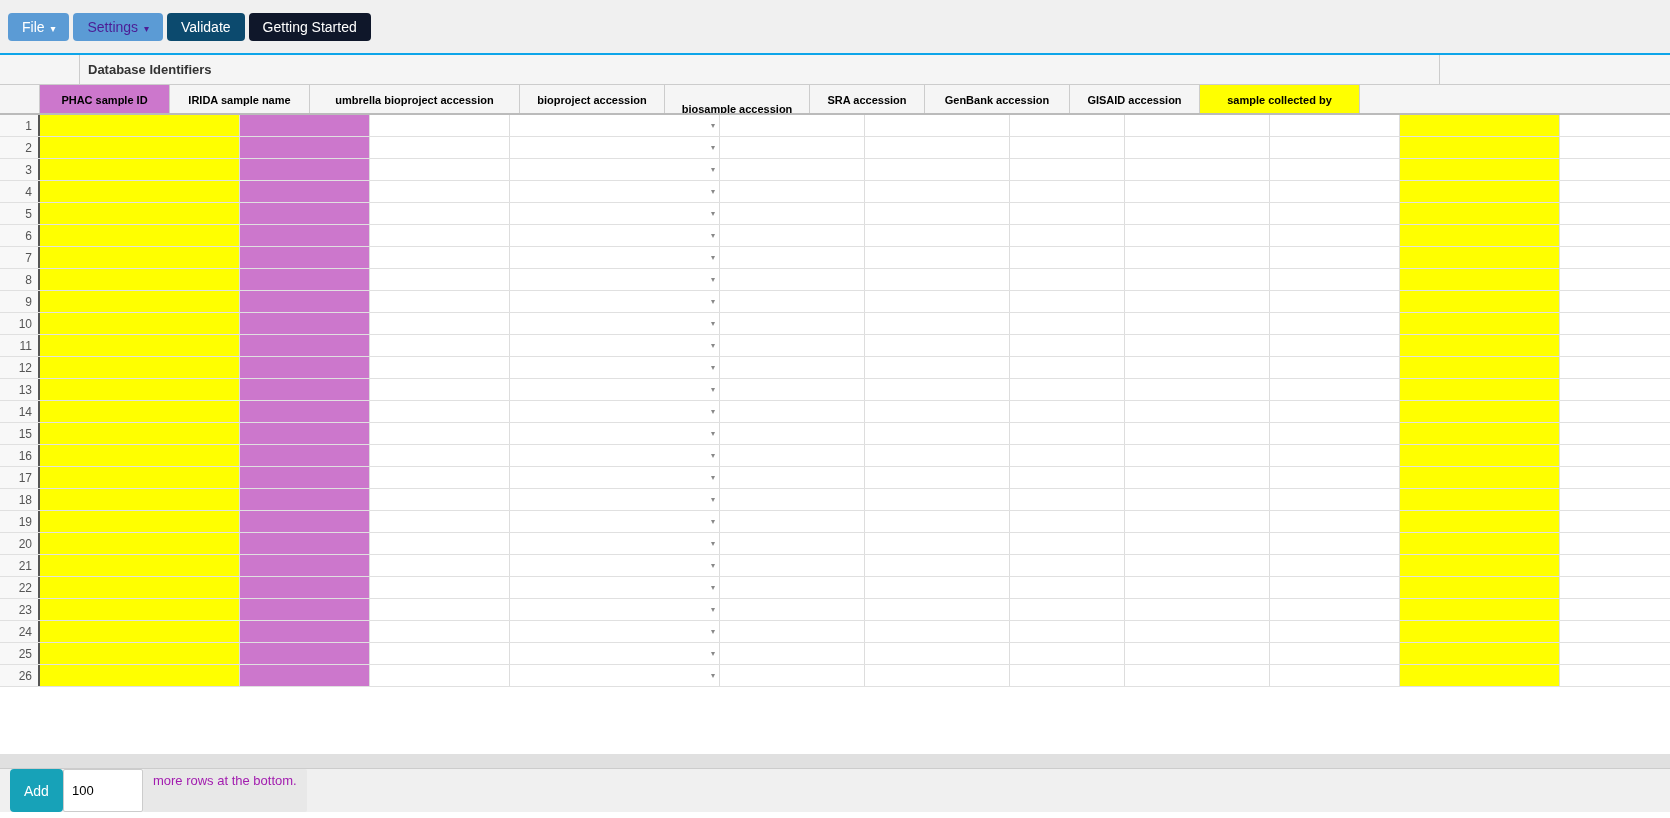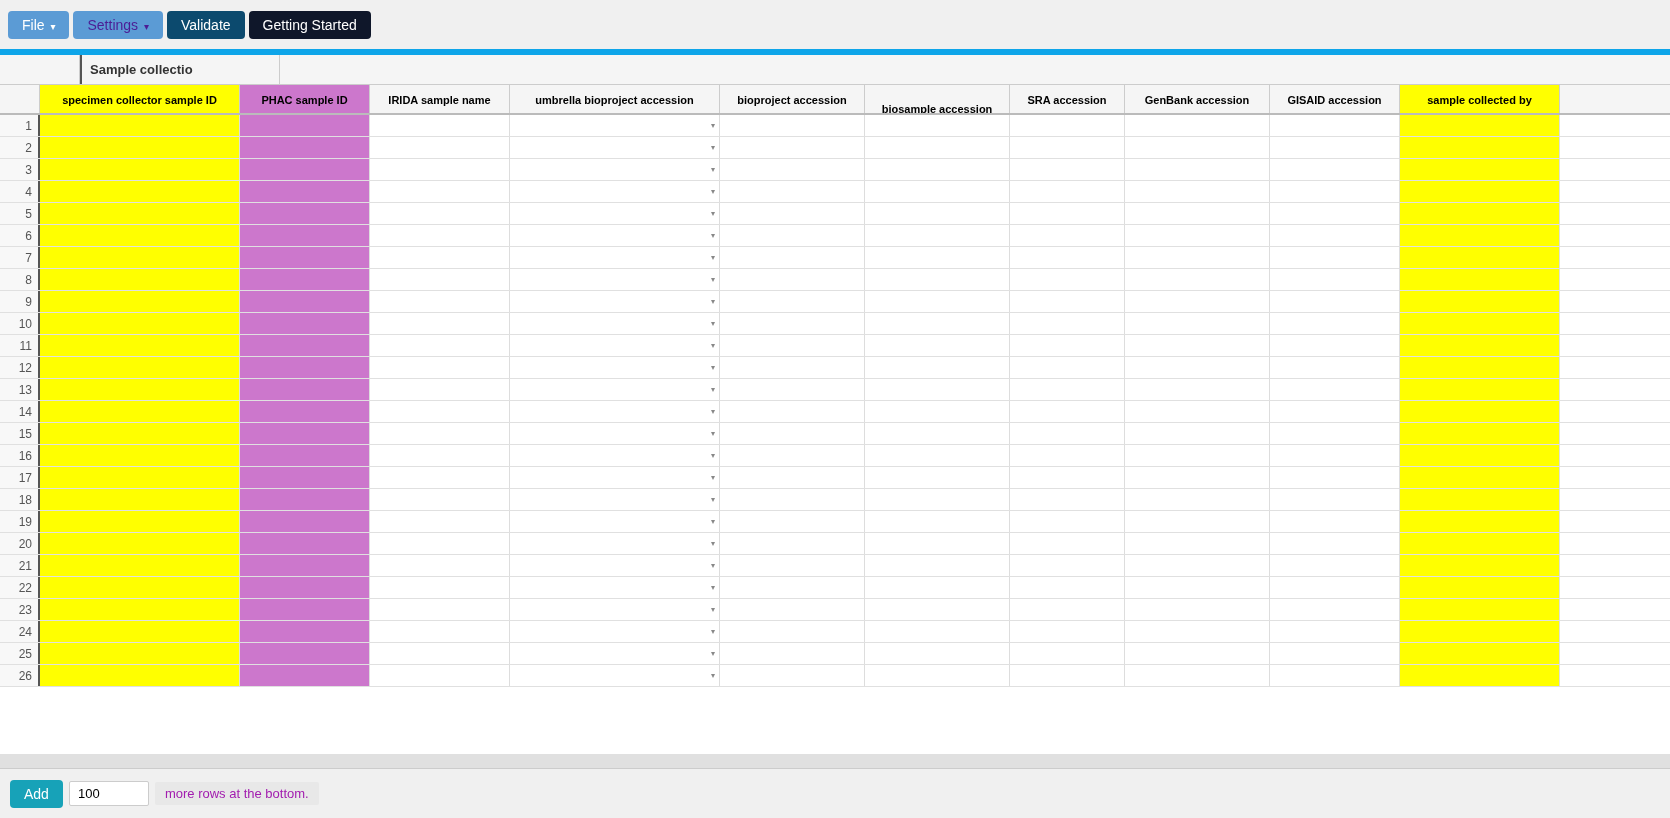--- a/index.html
+++ b/index.html
@@ -5,21 +5,21 @@
     * { box-sizing: border-box; margin: 0; padding: 0; }
     body { font-family: Arial, sans-serif; font-size: 13px; background: #fff; overflow: hidden; width: 1670px; height: 818px; }
 
     
     #toolbar {
       display: flex;
       align-items: center;
       background: #f0f0f0;
       padding: 6px 8px;
       height: 55px;
-      border-bottom: 6px solid #0ea5e9;
+      border-bottom: 2px solid #0ea5e9;
       gap: 4px;
     }
     .toolbar-btn {
       padding: 6px 14px;
       border: none;
       border-radius: 4px;
       cursor: pointer;
       font-size: 14px;
       font-weight: 500;
     }
@@ -164,26 +164,25 @@
       overflow-y: hidden;
     }
     #h-scrollbar-inner {
       height: 1px;
       width: 4000px;
     }
 
     
     #footer {
       display: flex;
-      align-items: center;
-      height: 50px;
+      height: 44px;
       background: #f0f0f0;
       border-top: 1px solid #ccc;
       padding: 0 10px;
-      gap: 6px;
+      gap: 0;
     }
     .btn-add {
       background: #17a2b8;
       color: white;
       border: none;
       padding: 6px 14px;
       border-radius: 4px;
       cursor: pointer;
       font-size: 14px;
       font-weight: 500;
@@ -220,30 +219,27 @@
   </button>
   <button class="toolbar-btn btn-getting-started">
     <span>Getting Started</span>
   </button>
 </div>
 
 <div id="spreadsheet-wrapper">
 
   <div id="section-headers">
       <div style="width: 40px; min-width: 40px; border-right: 1px solid rgb(204, 204, 204); flex-shrink: 0;"></div>
-      <div class="section-header" style="width: 200px; min-width: 200px; flex-shrink: 0; border-left: 2px solid rgb(85, 85, 85); justify-content: flex-start;">
-        <span>Sample collectio</span>
+      <div class="section-header" style="width: 1360px; min-width: 1360px; flex-shrink: 0; border-left: none; justify-content: flex-start;">
+        <span>Database Identifiers</span>
       </div>
     </div>
 
   <div id="col-headers">
     <div class="row-num-header"></div>
-    <div class="col-header col-specimen">
-      <span>specimen collector sample ID</span>
-    </div>
     <div class="col-header col-phac">
       <span>PHAC sample ID</span>
     </div>
     <div class="col-header col-irida">
       <span>IRIDA sample name</span>
     </div>
     <div class="col-header col-umbrella">
       <span>umbrella bioproject accession</span>
     </div>
     <div class="col-header col-bioproject">

